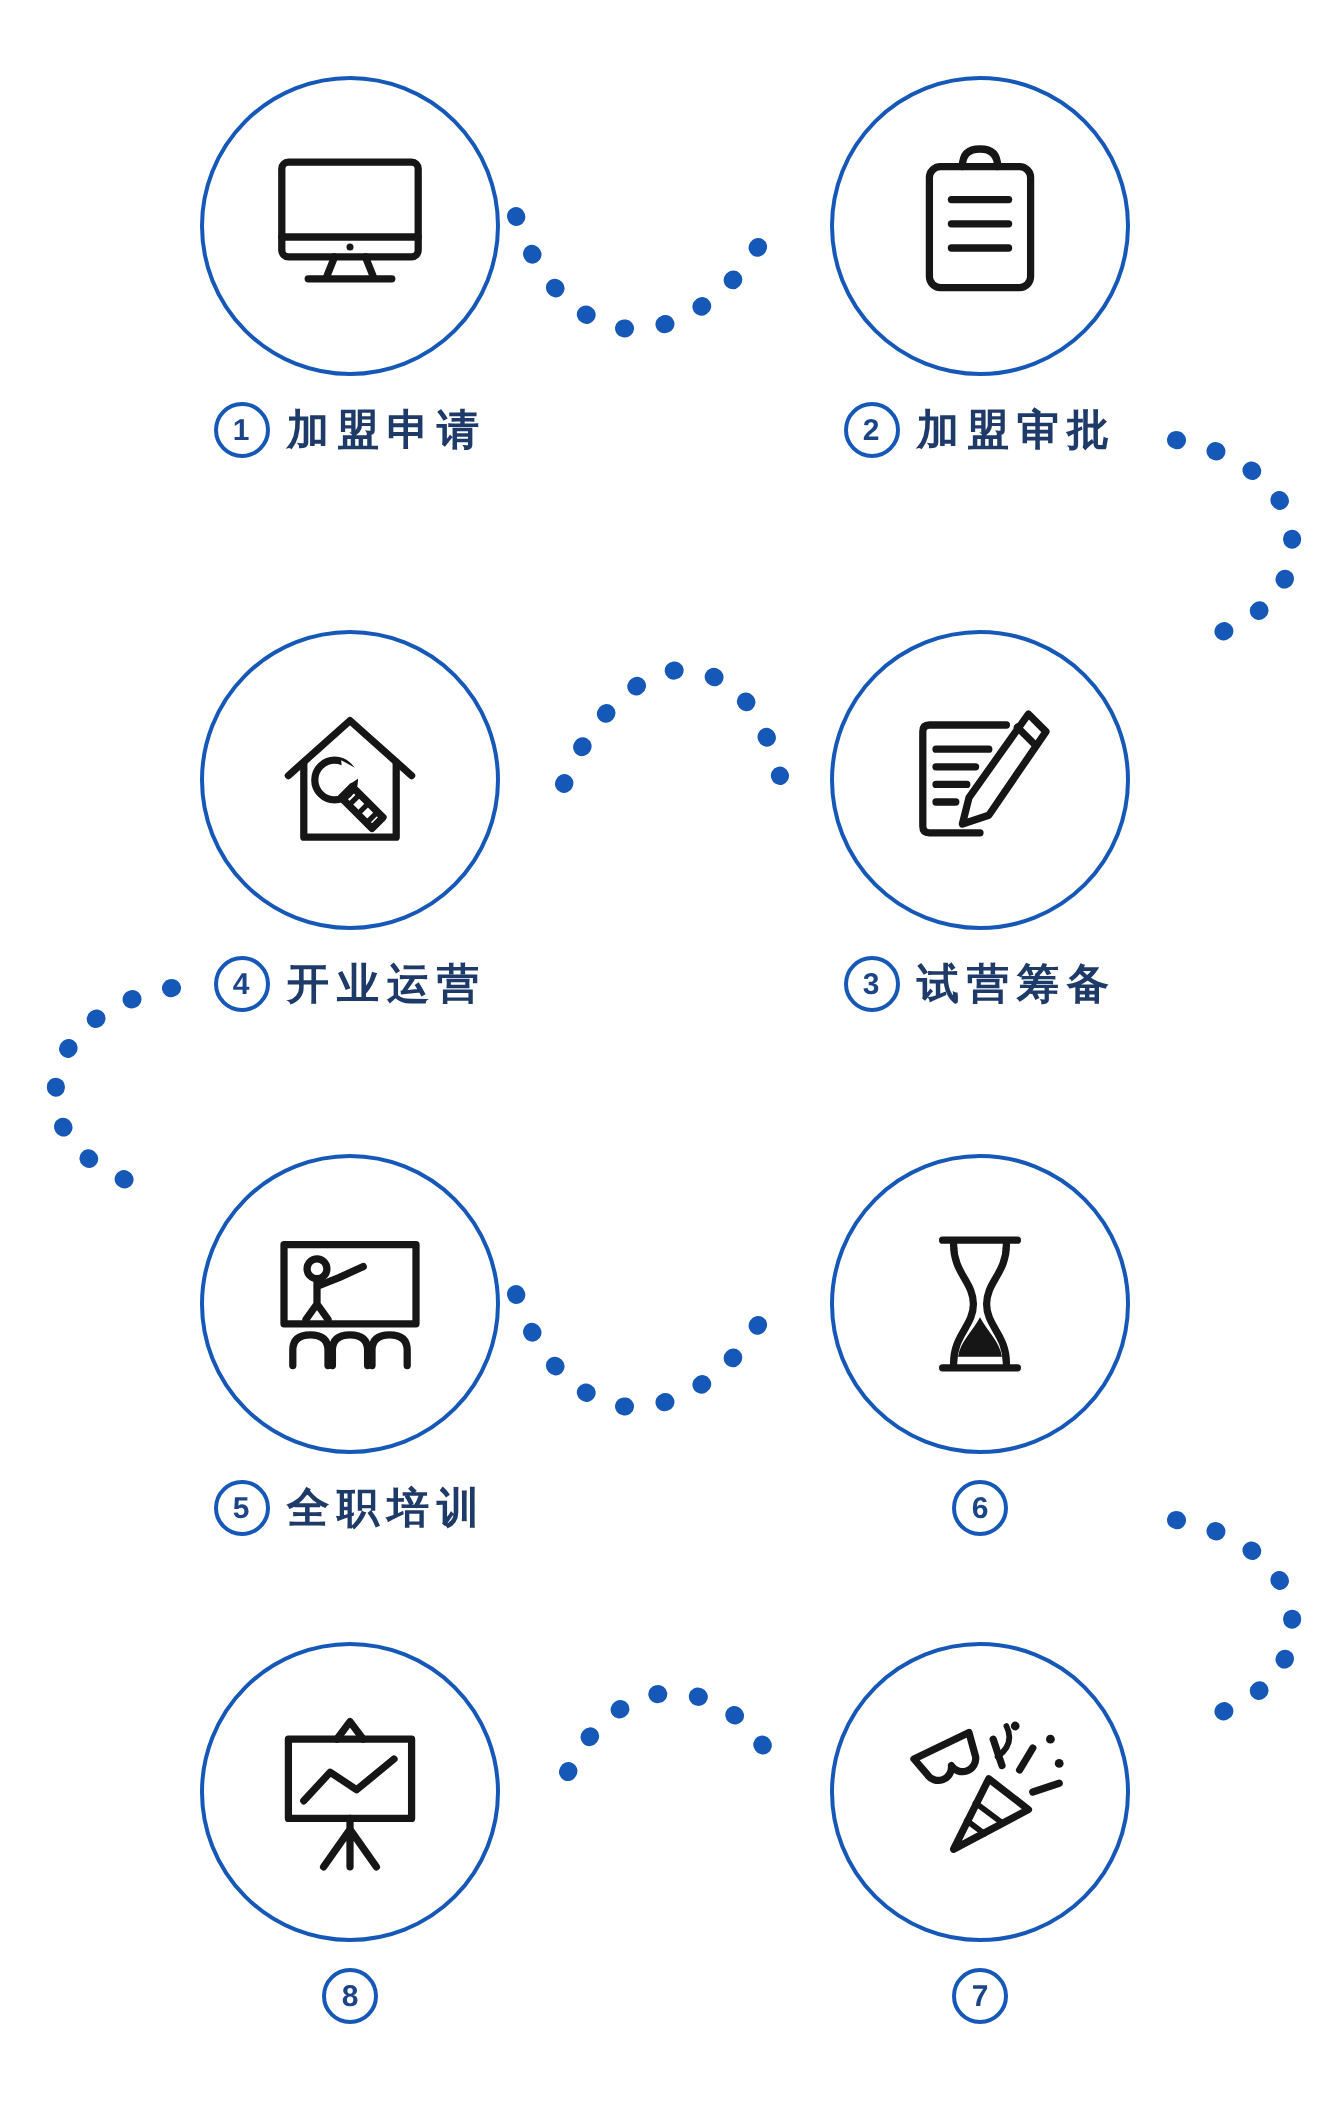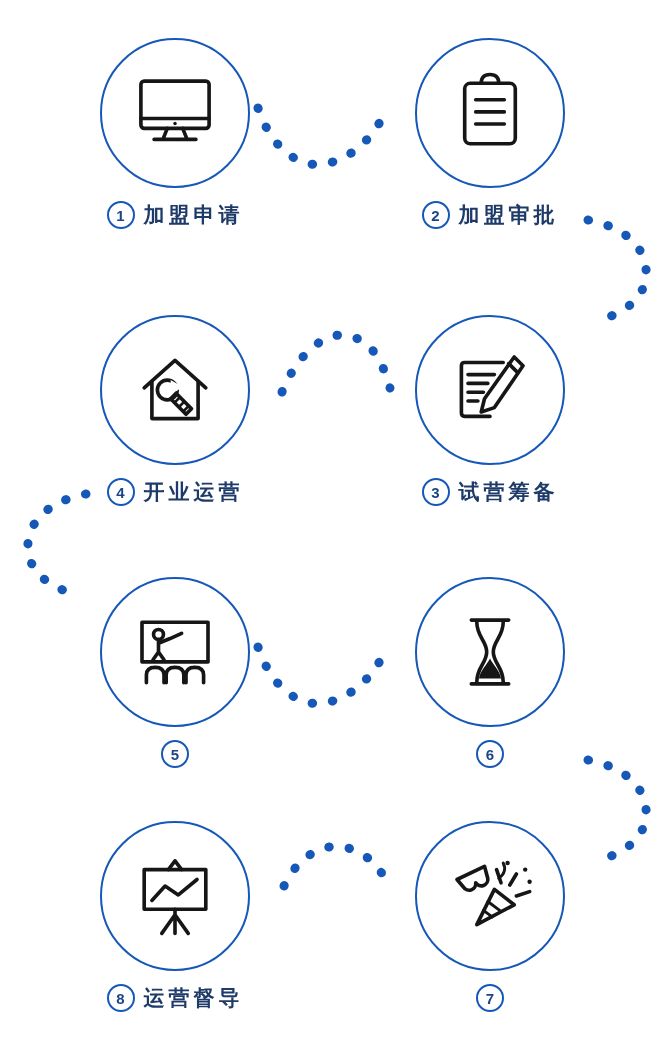--- a/index.html
+++ b/index.html
@@ -169,20 +169,21 @@
         <path d="M25 29 V40 M25 32 L35 28 L46 23 M25 40 L20 47 M25 40 L30 47"></path>
         <path d="M14 68 V61 Q14 54 22 54 Q30 54 30 61 V68"></path>
         <path d="M32 68 V61 Q32 54 40 54 Q48 54 48 61 V68"></path>
         <path d="M50 68 V61 Q50 54 58 54 Q66 54 66 61 V68"></path>
       </svg>
     </div>
     <div class="caption">
       <span class="badge">
           <span>5</span>
         </span>
+      <span class="txt">全职培训</span>
     </div>
   </div>
 
   <div class="step pos-r3-r">
     <div class="ring">
       <svg viewBox="0 0 80 80">
         <path d="M23 11 H57 M23 69 H57"></path>
         <path d="M28 13 C28 26 37 30 37 40 C37 50 28 54 28 67"></path>
         <path d="M52 13 C52 26 43 30 43 40 C43 50 52 54 52 67"></path>
         <path d="M40 46 C37 52 31 57 30 64 H50 C49 57 43 52 40 46 Z" fill="#161616" stroke="none"></path>
@@ -201,21 +202,20 @@
         <rect x="12" y="16" width="56" height="36"></rect>
         <path d="M34 16 L40 8 L46 16"></path>
         <path d="M19 44 L31 31 L43 39 L60 25"></path>
         <path d="M40 52 V74 M40 57 L28 74 M40 57 L52 74"></path>
       </svg>
     </div>
     <div class="caption">
       <span class="badge">
           <span>8</span>
         </span>
-      <span class="txt">运营督导</span>
     </div>
   </div>
 
   <div class="step pos-r4-r">
     <div class="ring">
       <svg viewBox="0 0 80 80">
         <path d="M10 25 L35 13 L38 24 A6 6 0 0 1 27 28 A6 6 0 0 1 16 32 Z"></path>
         <path d="M28 66 L44 34 L62 48 Z"></path>
         <path d="M34 53 L42 59 M38 45 L50 54" stroke-width="2.6"></path>
         <path d="M50 28 L46 16 M58 30 L64 20 M64 40 L76 36"></path>

